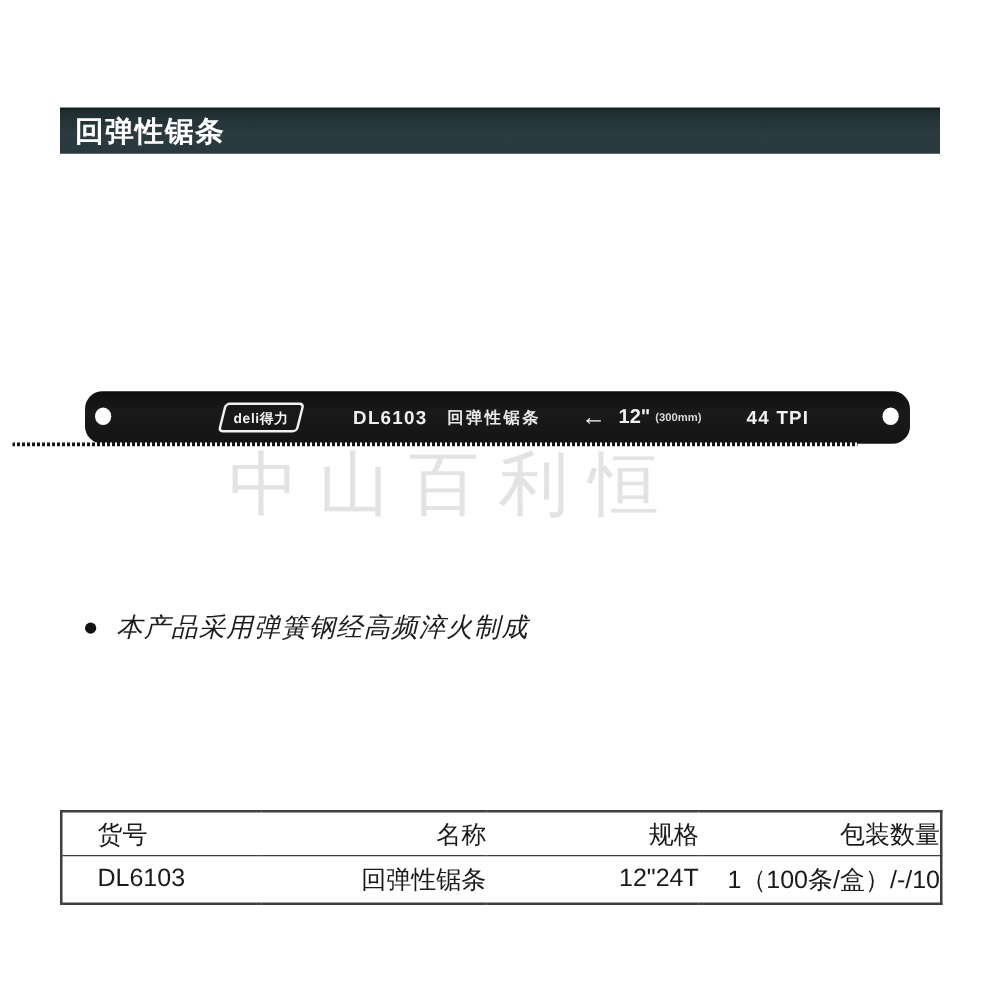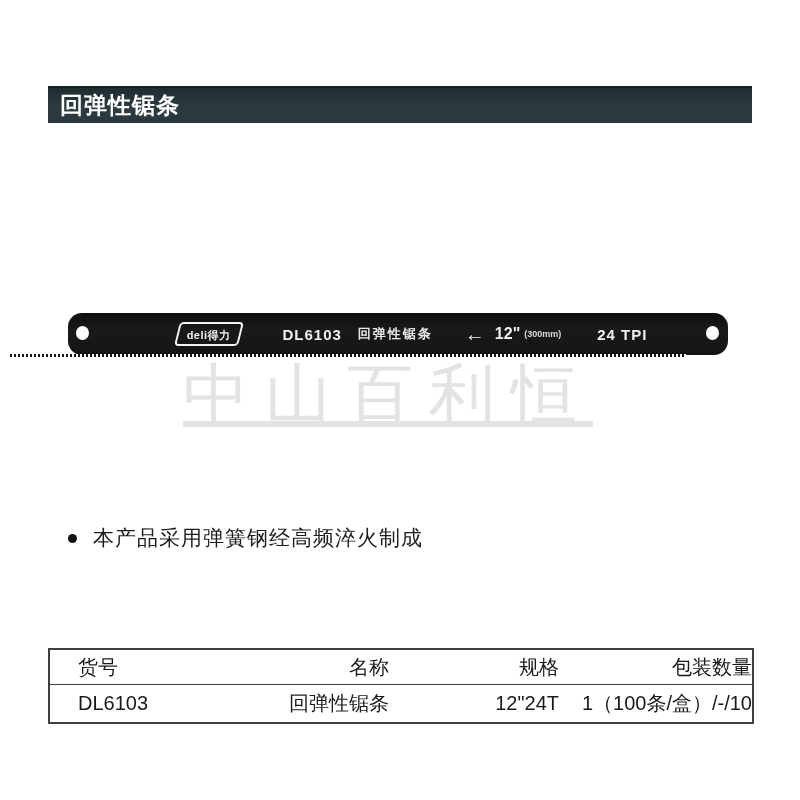--- a/index.html
+++ b/index.html
@@ -136,38 +136,38 @@
     color: #f0f0f0;
     font-size: 15px;
     font-weight: bold;
     letter-spacing: 1px;
   }
 
   .watermark {
     position: absolute;
     left: 183px;
     top: 210px;   
-    font-size: 66px;
+    font-size: 56px;
     color: #e3e3e3;
     letter-spacing: 16px;
     font-weight: 400;
     white-space: nowrap;
     user-select: none;
-    text-decoration: underline;
   }
 
   
   .features {
     position: absolute;
     left: 68px;
-    top: 524px;
+    top: 488px;
     width: 660px;
     list-style: none;
     margin: 0;
     padding: 0;
+    font-style: italic;
   }
   .features li {
     display: flex;
     align-items: center;
     margin-bottom: 14px;
     color: #1c1c1c;
     font-size: 21px;
     letter-spacing: 1px;
   }
   .bullet-dot {
@@ -228,21 +228,21 @@
 
       <div class="blade-print">
         <span class="brand-plate">
           <span class="brand-text">deli得力</span>
         </span>
         <span class="blade-model">DL6103</span>
         <span class="blade-name">回弹性锯条</span>
         <span class="blade-arrow">←</span>
         <span class="blade-size">12"</span>
         <span class="blade-size-mm">(300mm)</span>
-        <span class="blade-tpi">24 TPI</span>
+        <span class="blade-tpi">44 TPI</span>
       </div>
     </div>
     <div class="blade-teeth"></div>
 
     <div class="watermark">中山百利恒</div>
   </div>
 
   <ul class="features">
     <li>
       <span class="bullet-dot"></span>

